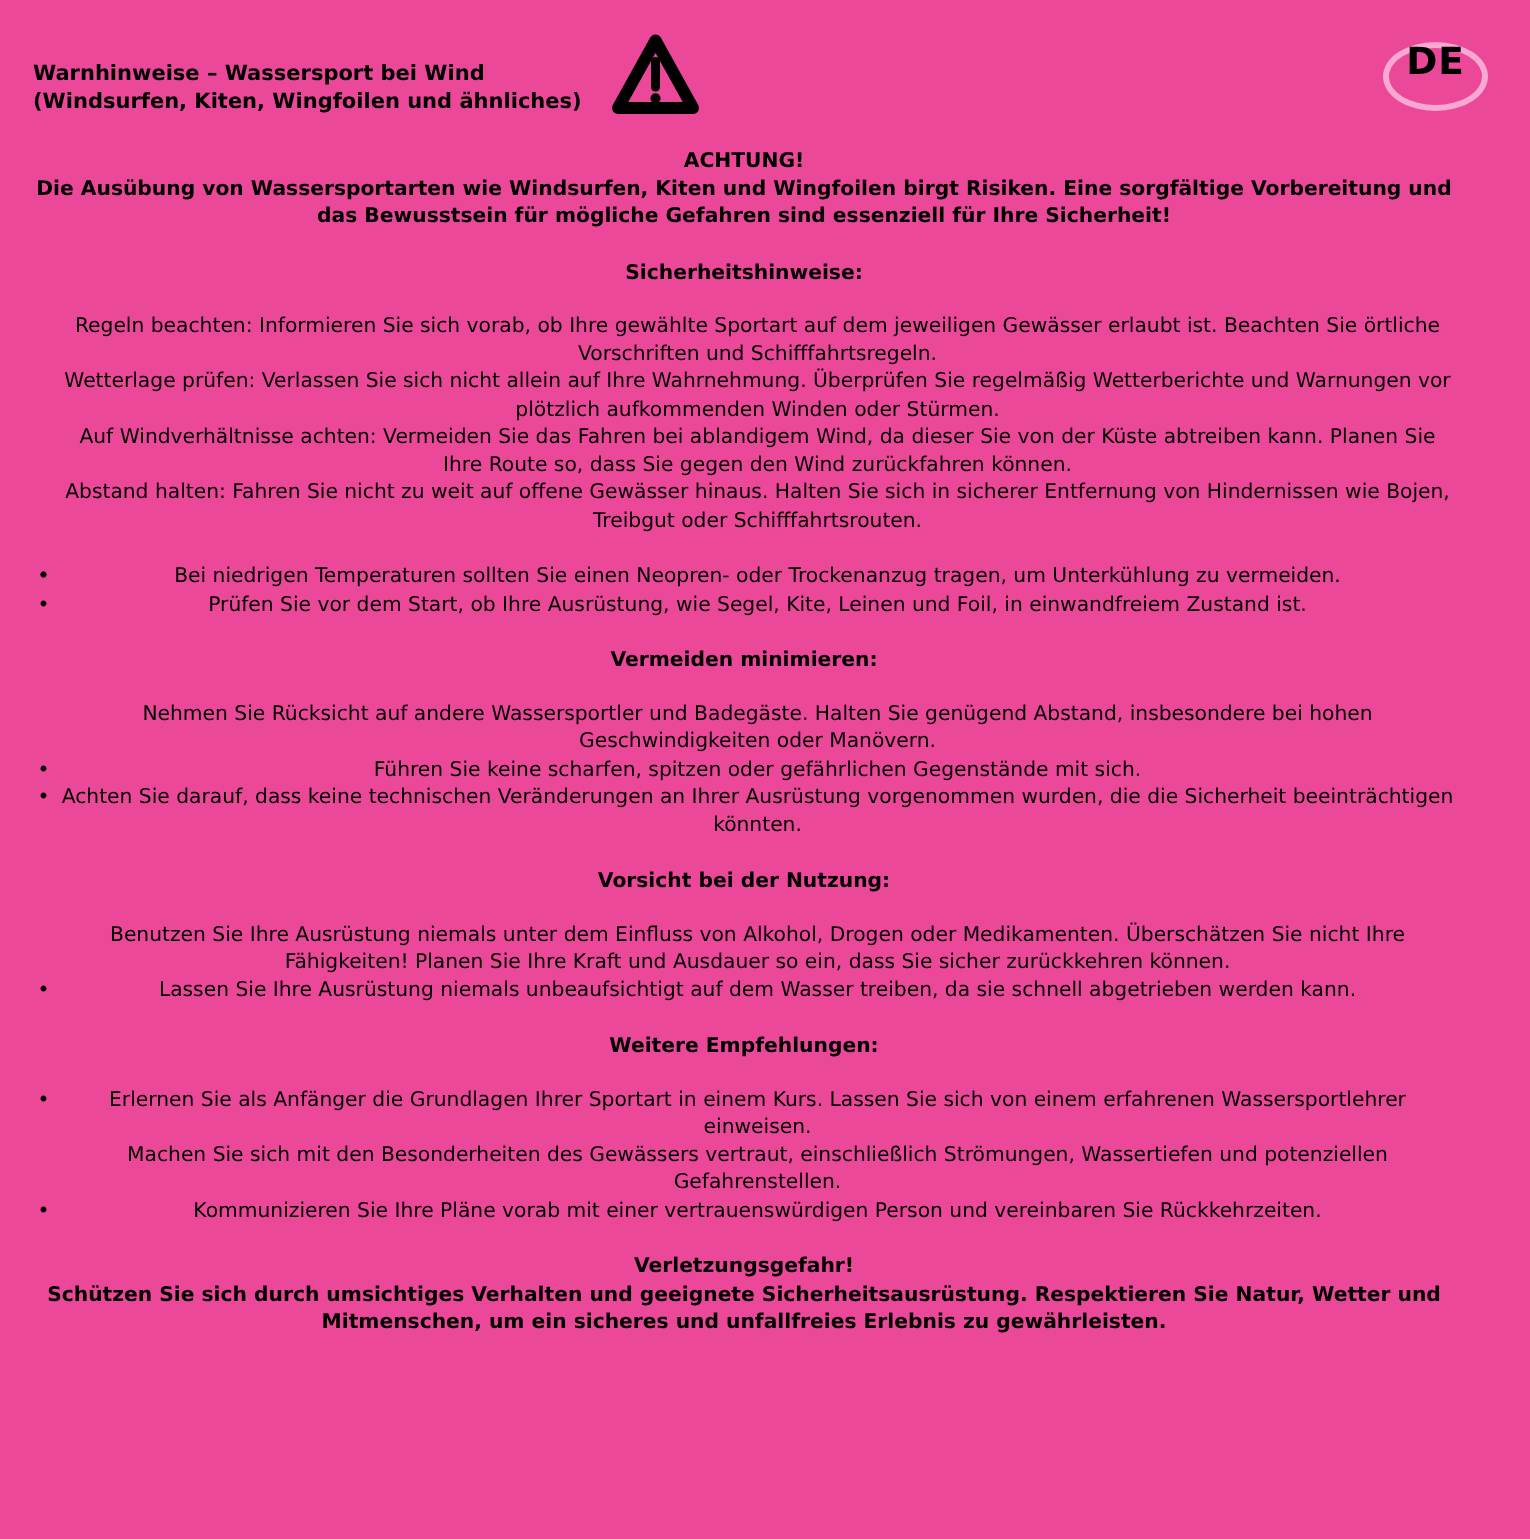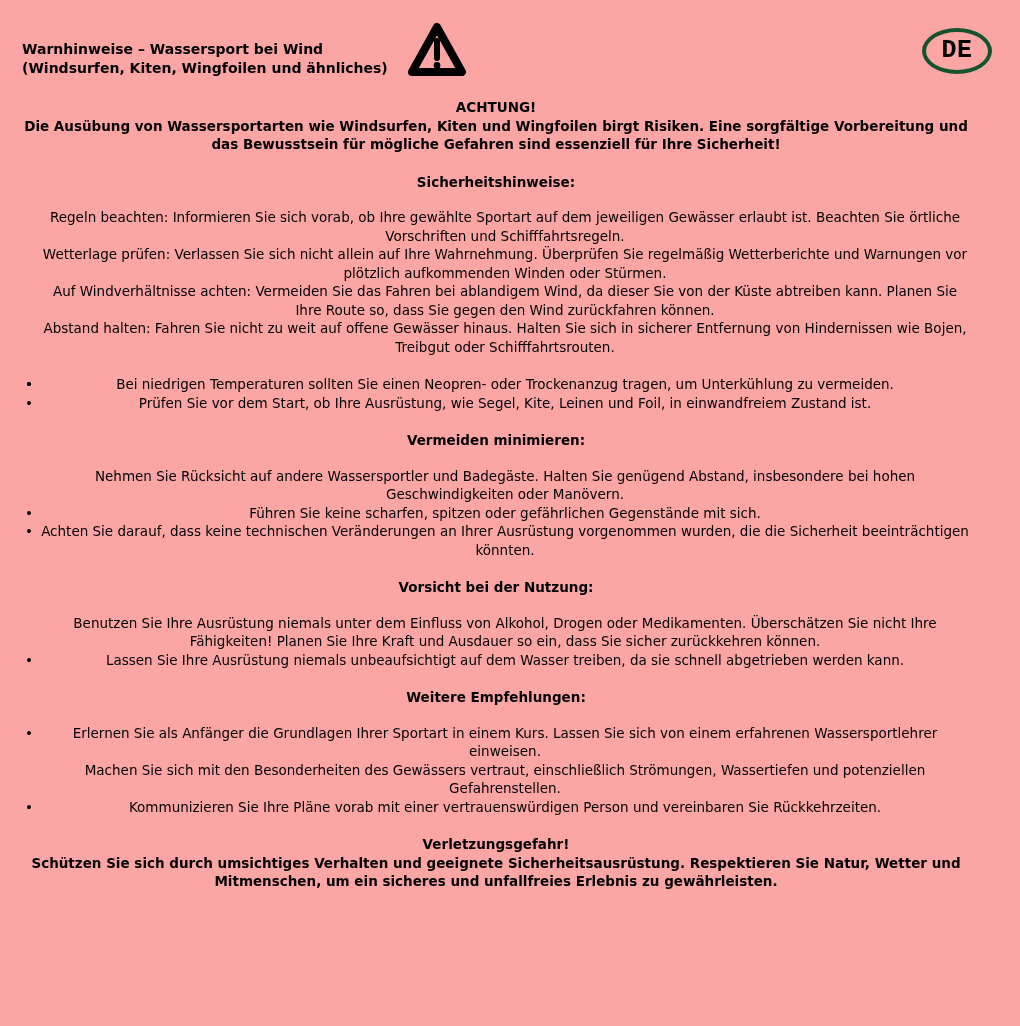--- a/index.html
+++ b/index.html
@@ -5,21 +5,21 @@
   html, body {
     margin: 0;
     padding: 0;
     background: #ffffff;
   }
   .page {
     position: relative;
     width: 1020px;
     min-height: 1026px;
     box-sizing: border-box;
-    background: #fca5a5;
+    background: #ec4899;
     color: #000000;
     font-family: "DejaVu Sans", sans-serif;
     font-size: 13.5px;
     line-height: 18.5px;
     padding: 0 50px 40px 22px;
   }
   
   .header {
     display: flex;
     align-items: flex-start;
@@ -37,30 +37,28 @@
   .warn-icon {
     margin-left: 4px;
     flex: 0 0 auto;
   }
   .de-badge {
     margin-left: auto;
     margin-right: -22px;
     margin-top: 8px;
     width: 62px;
     height: 38px;
-    border: 4px solid #14532d;
+    border: 4px solid #f9a8d4;
     border-radius: 50%;
     display: flex;
-    align-items: center;
     justify-content: center;
     font-weight: bold;
     font-size: 25px;
     letter-spacing: 0.5px;
     flex: 0 0 auto;
-    font-family: Liberation Mono, monospace;
   }
   
   .content { padding-top: 16px; text-align: center; }
   .sec { margin: 0 0 19px 0; }
   .sec h2 {
     font-size: 13.5px;
     font-weight: bold;
     margin: 0 0 17px 0;
     line-height: 18.5px;
   }

